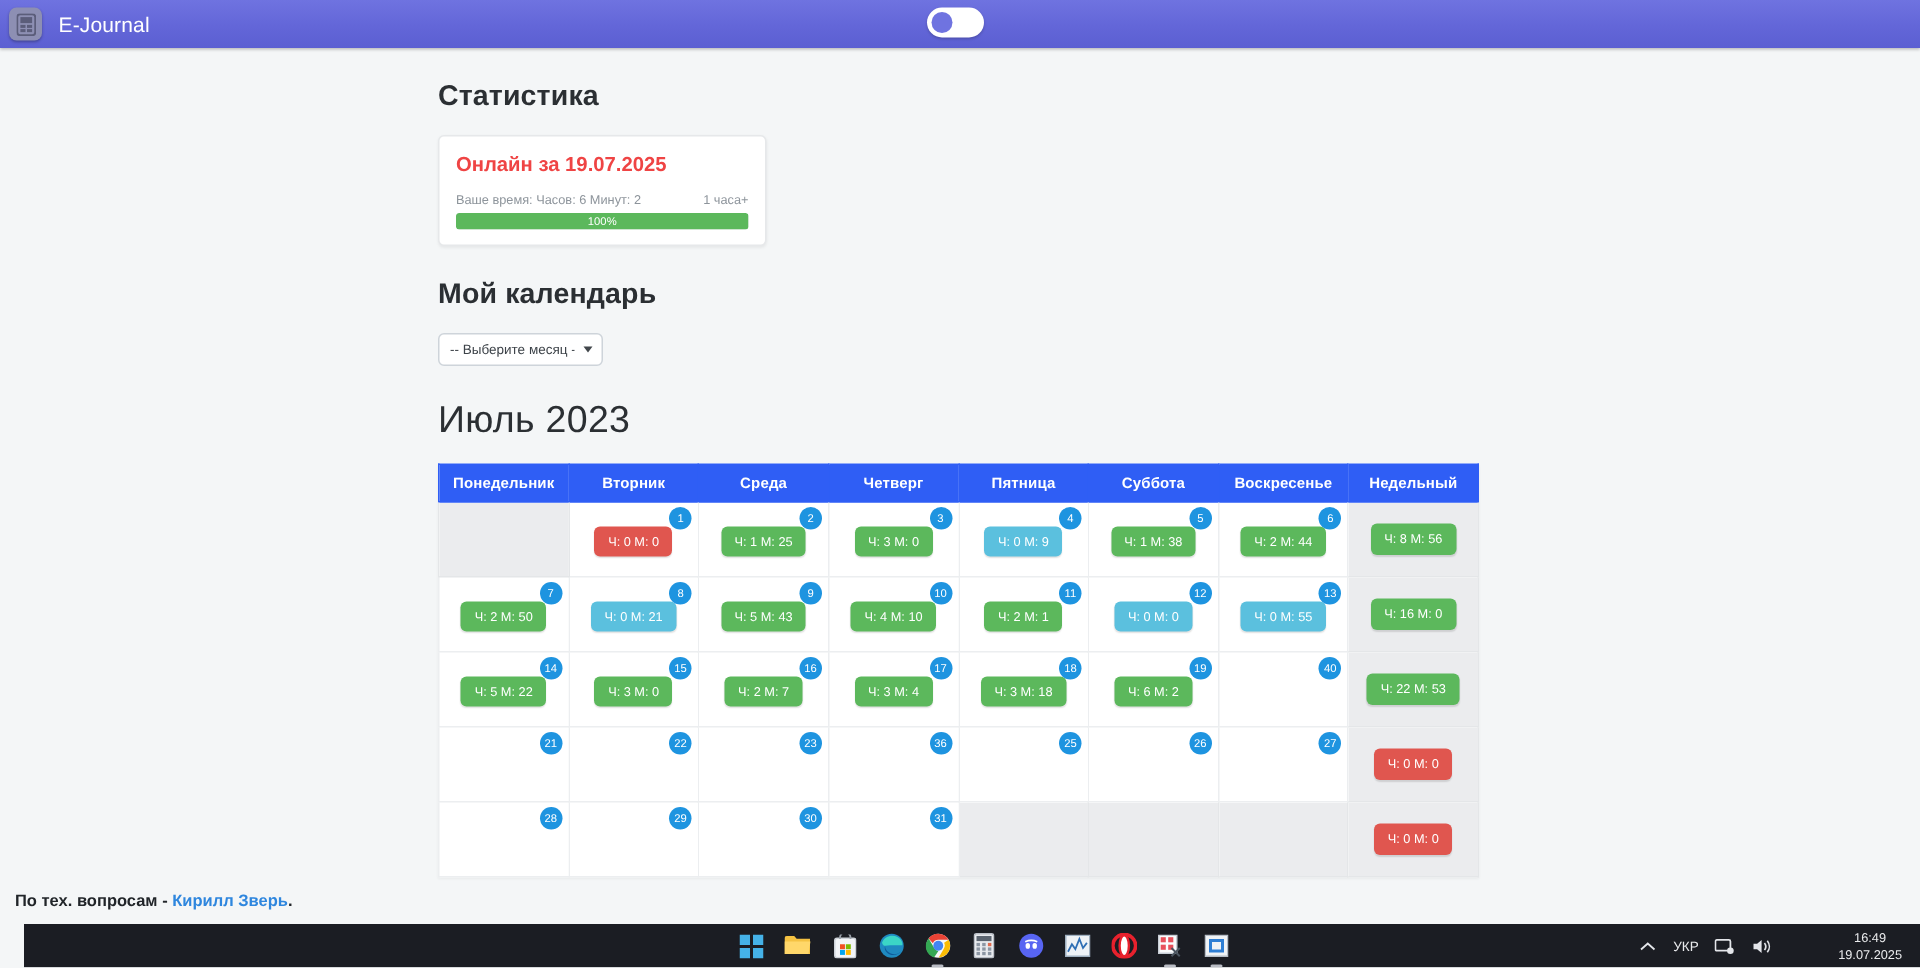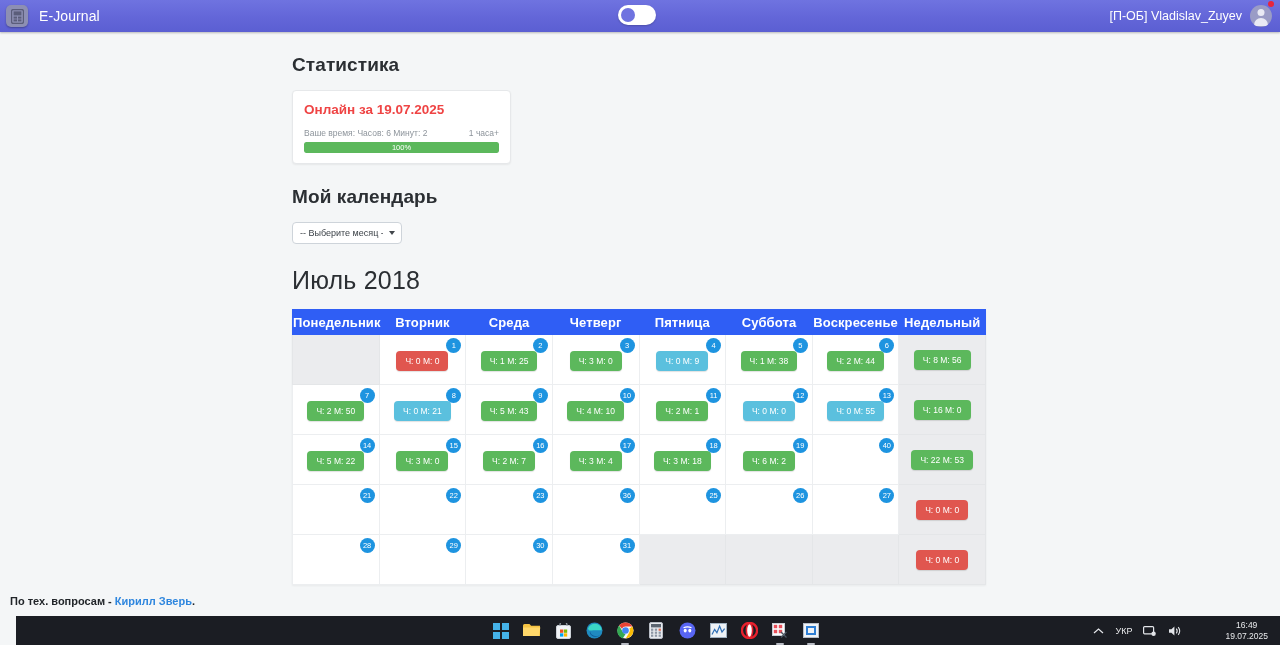--- a/index.html
+++ b/index.html
@@ -192,21 +192,21 @@
   .calendar {
     width: 694px;
     border-collapse: collapse;
     background: #ffffff;
     table-layout: fixed;
     box-shadow: 0 1px 2px rgba(0,0,0,.05);
   }
   .calendar th {
     background: #2f5ef5;
     color: #ffffff;
-    font-size: 13px;
+    font-size: 10px;
     font-weight: 700;
     height: 25px;
     text-align: center;
     border: 1px solid #2f5ef5;
     letter-spacing: .1px;
   }
   .calendar th.weekly-col { background: #2f5ef5; }
   .calendar td {
     border: 1px solid #eceef0;
     height: 50px;
@@ -321,28 +321,20 @@
         <rect x="2.6" y="10.4" width="3.4" height="2" fill="#5b5d7a"></rect>
         <rect x="7" y="10.4" width="3.4" height="2" fill="#5b5d7a"></rect>
       </svg>
     </div>
     <div class="brand-title">E-Journal</div>
 
     <div class="nav-toggle">
       <div class="knob"></div>
     </div>
 
-    <div class="nav-right">
-      <span class="nav-user">[П-ОБ] Vladislav_Zuyev</span>
-      <span class="avatar">
-        <span class="head"></span>
-        <span class="body"></span>
-      </span>
-      <span class="avatar-dot"></span>
-    </div>
   </div>
 
   <div class="content">
     <div class="inner">
 
       <h2 class="section">Статистика</h2>
 
       <div class="stat-card">
         <h3>Онлайн за 19.07.2025</h3>
         <div class="stat-row">
@@ -354,21 +346,21 @@
         </div>
       </div>
 
       <h2 class="section">Мой календарь</h2>
 
       <span class="select-wrap">
         <select class="month-select" id="month-select"><option>-- Выберите месяц --</option></select>
         <span class="chev"></span>
       </span>
 
-      <h1 class="month-title">Июль 2018</h1>
+      <h1 class="month-title">Июль 2023</h1>
 
       <table class="calendar">
         <thead>
           <tr id="calendar-header-row">
               <th>Понедельник</th>
               <th>Вторник</th>
               <th>Среда</th>
               <th>Четверг</th>
               <th>Пятница</th>
               <th>Суббота</th>

